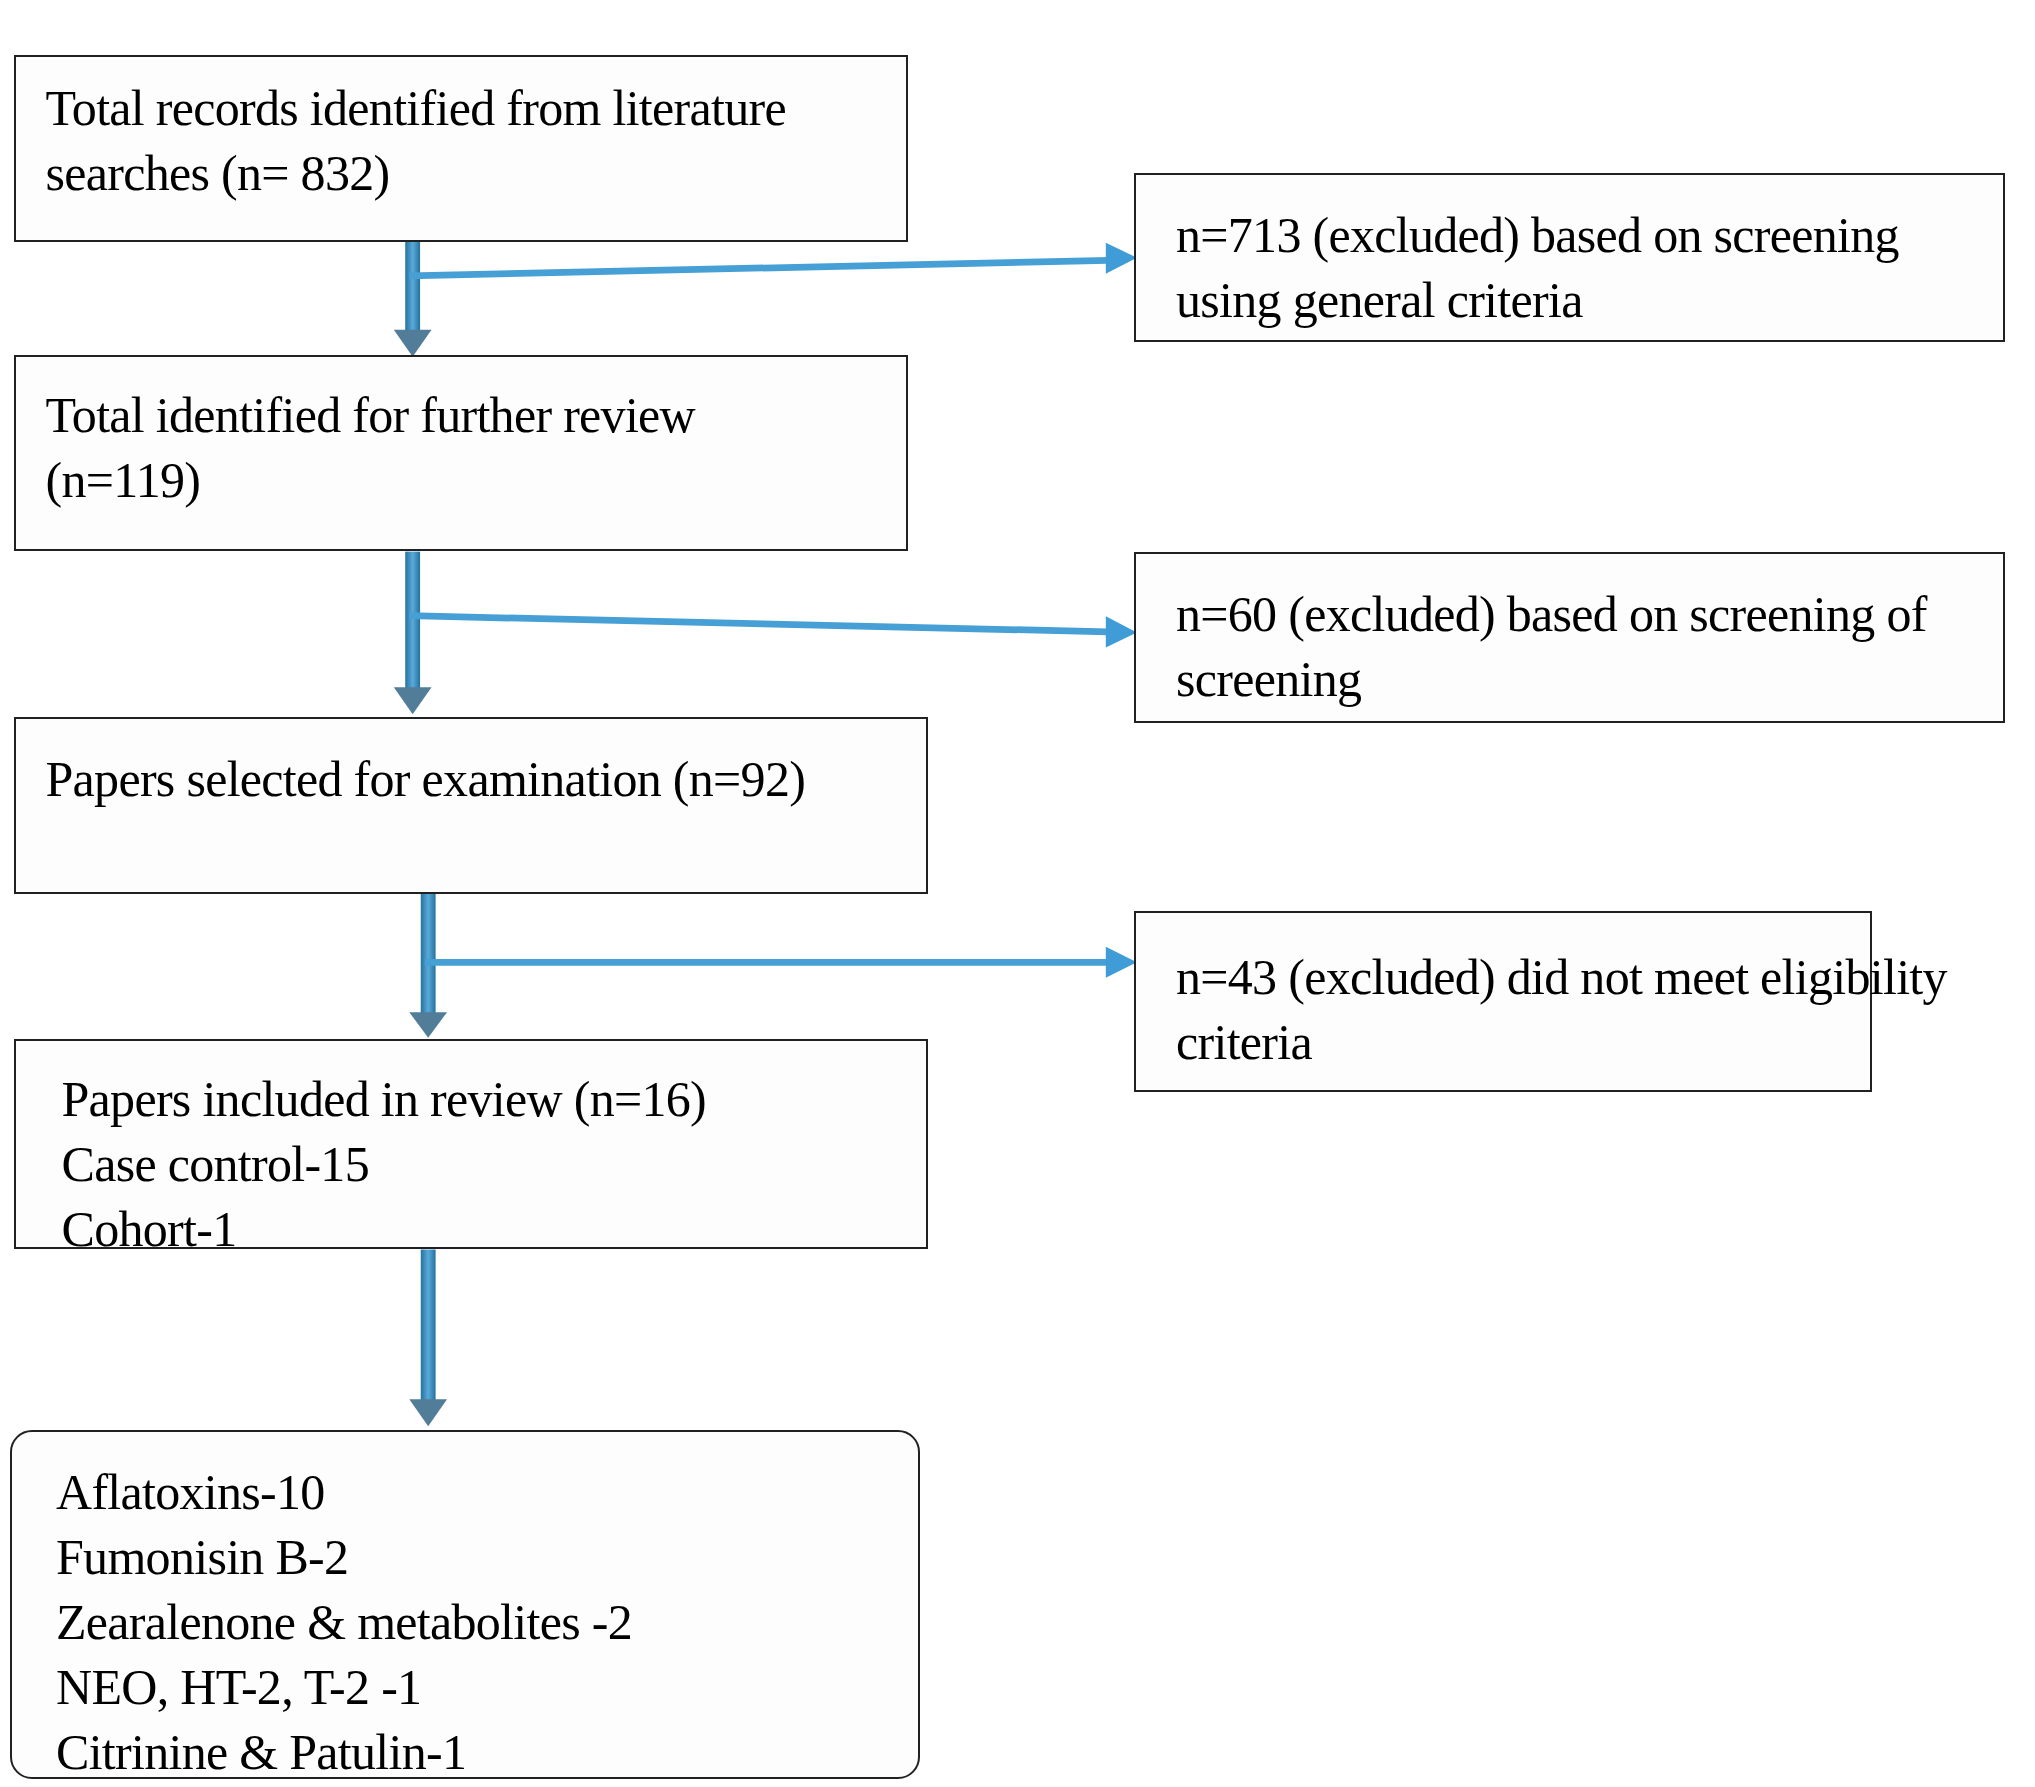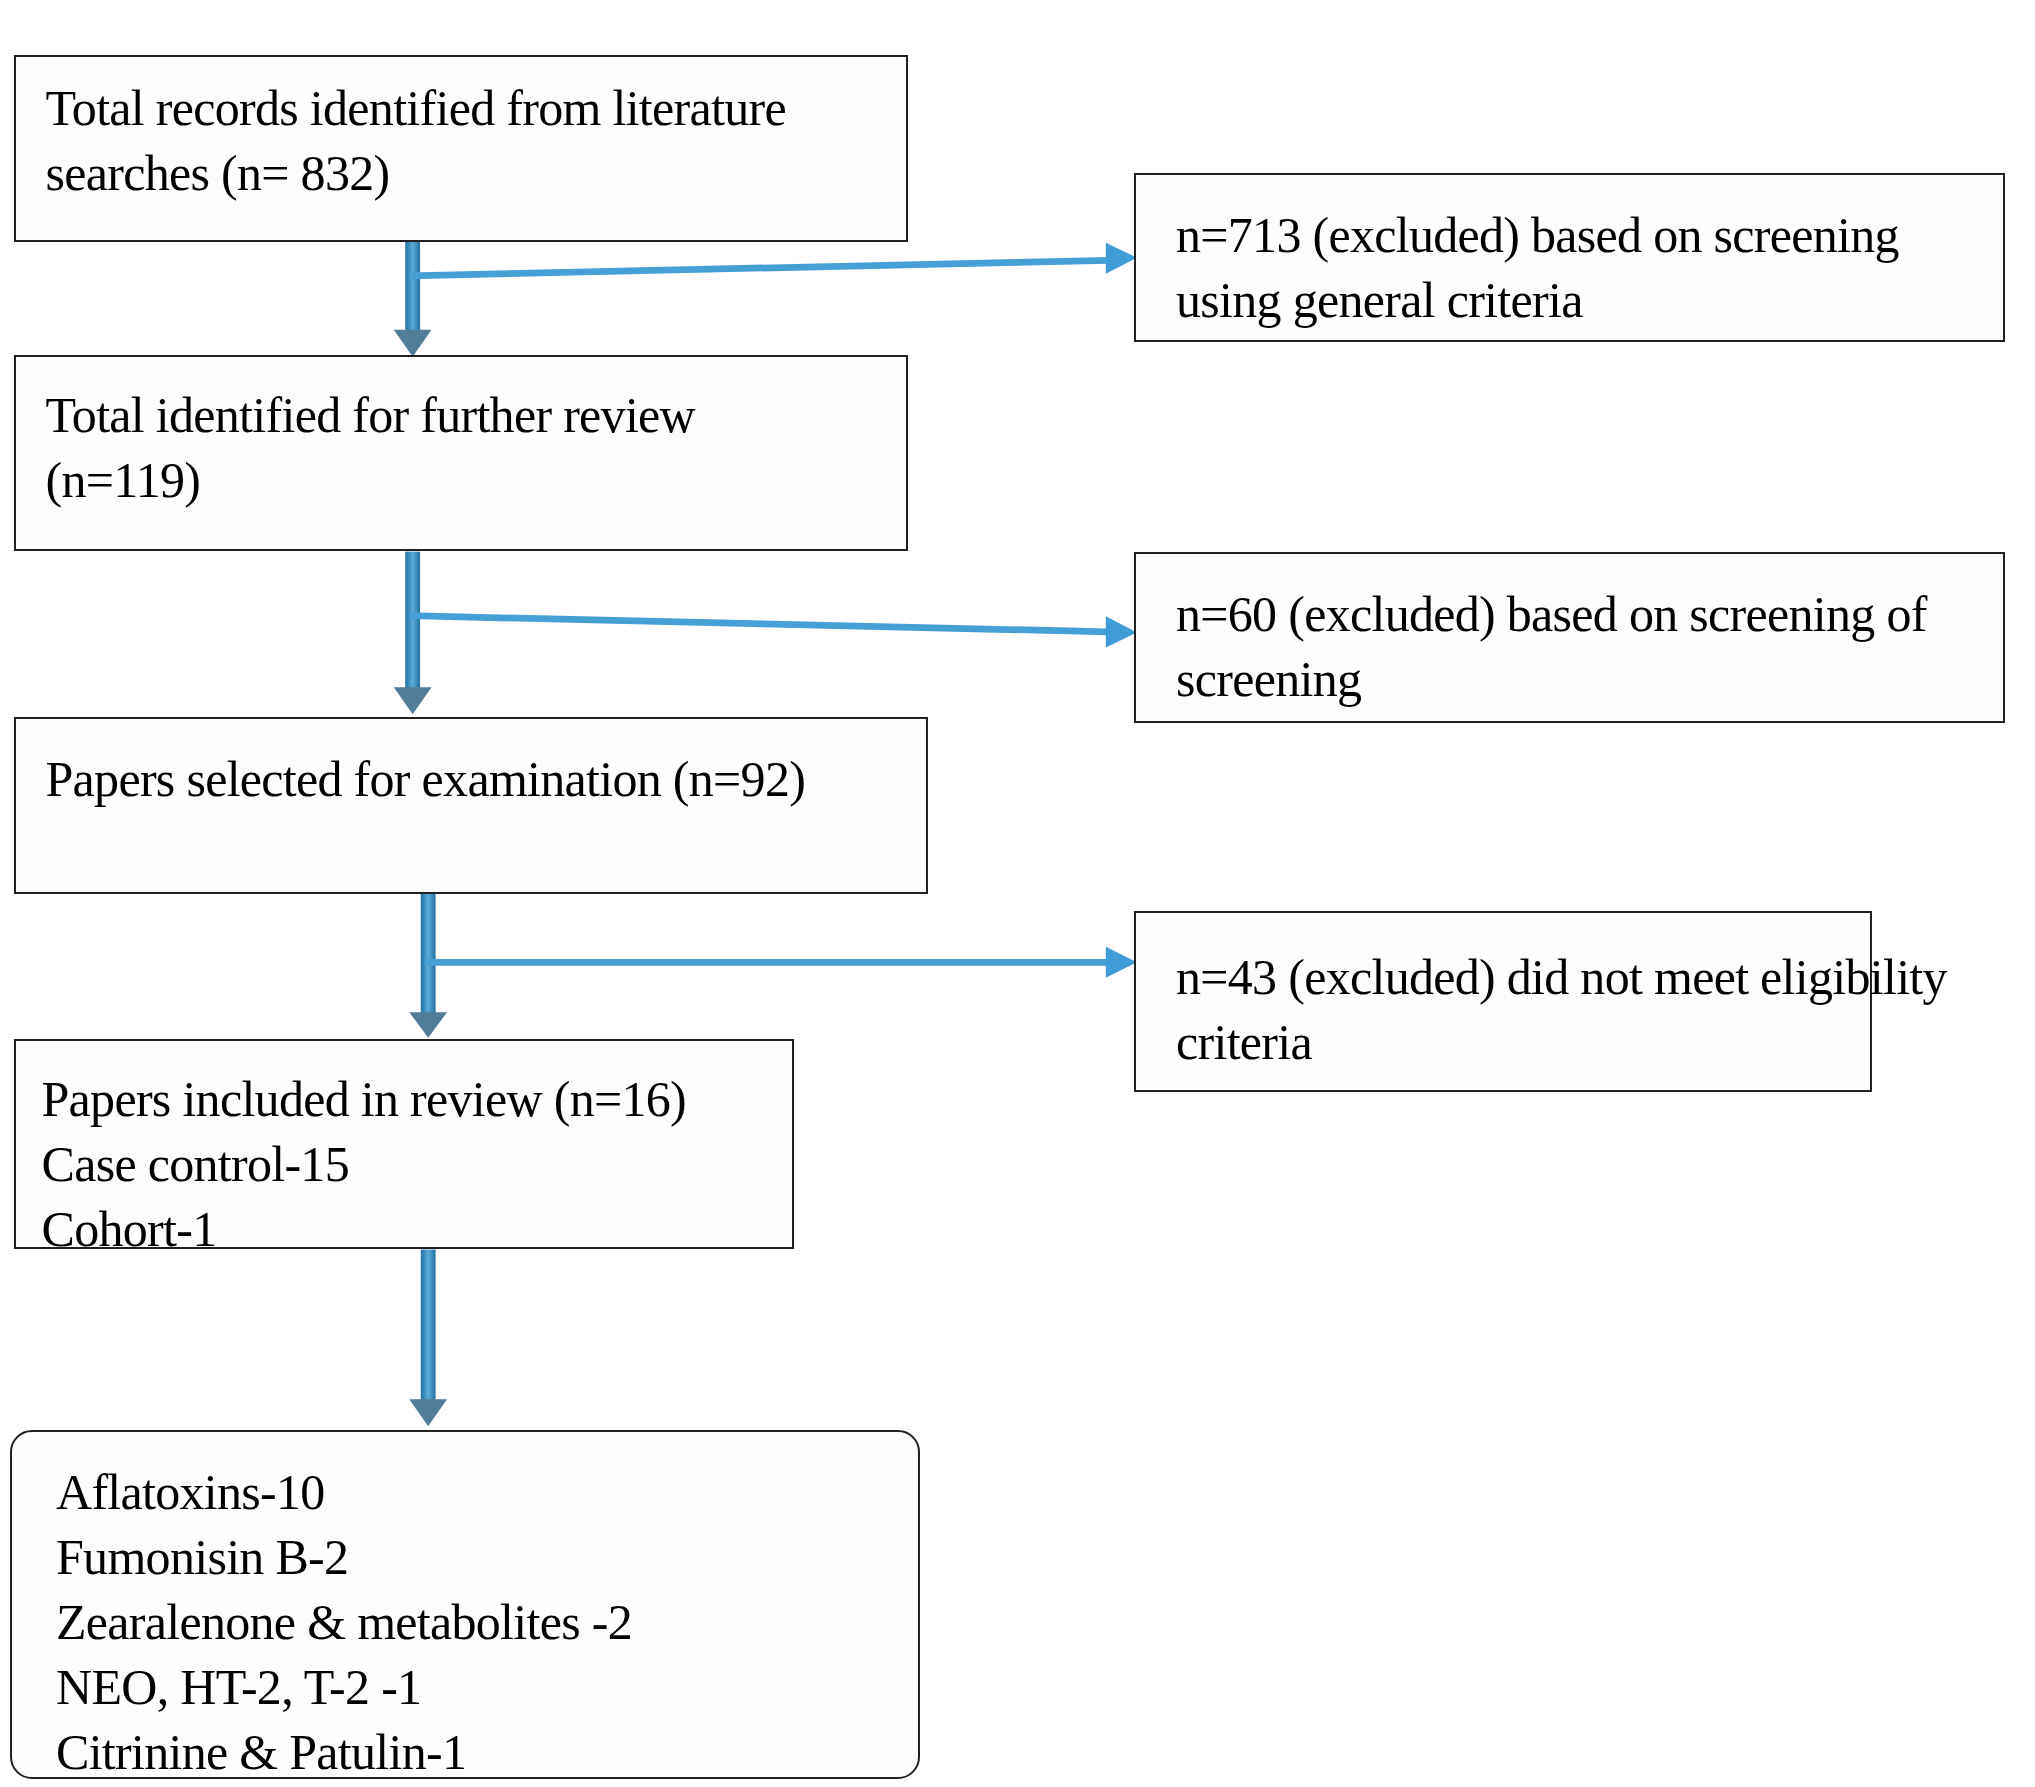--- a/index.html
+++ b/index.html
@@ -19,21 +19,21 @@
     font-size:50px;
     line-height:65px;
     letter-spacing:-0.7px;
   }
   .line { white-space:nowrap; }
 
   
   .b1 { left:13.5px;  top:17px;   width:894px; height:187px; padding:19px 30px;margin-top:38px; }
   .b2 { left:13.5px;  top:355px;  width:894px; height:196px; padding:26px 30px; }
   .b3 { left:13.5px;  top:717px; width:914px; height:177px; padding:28px 30px; }
-  .b4 { left:13.5px;  top:1039px; width:780px; height:210px; padding:26px 26px; }
+  .b4 { left:13.5px;  top:1039px; width:914px; height:210px; padding:26px 46px; }
   .b5 { left:10px;  top:1430px; width:910px; height:349px; padding:28px 44px;border-radius:22px; }
 
   
   .e1 { left:1134px; top:173px;  width:871px; height:169px; padding:28px 40px; }
   .e2 { left:1134px; top:552px;  width:871px; height:171px; padding:28px 40px; }
   .e3 { left:1134px; top:879px; width:738px; height:181px; padding:32px 40px;margin-top:32px; }
 
   .arrows {
     position:absolute; left:0; top:0;
     width:2035px; height:1787px;

